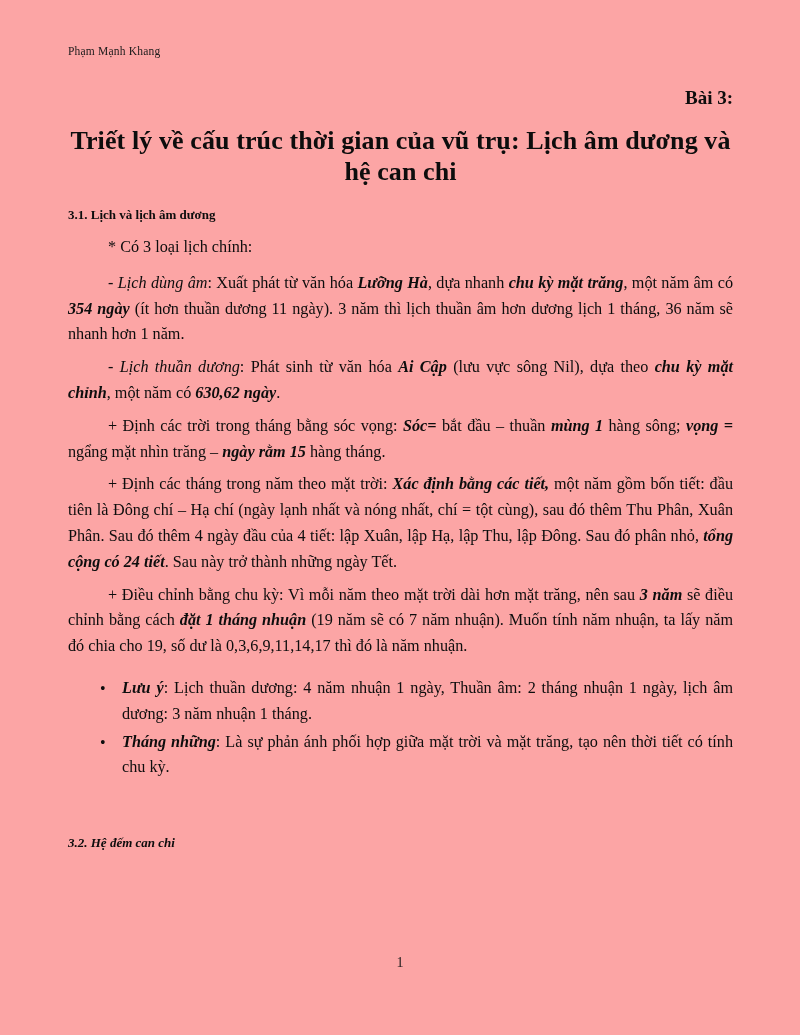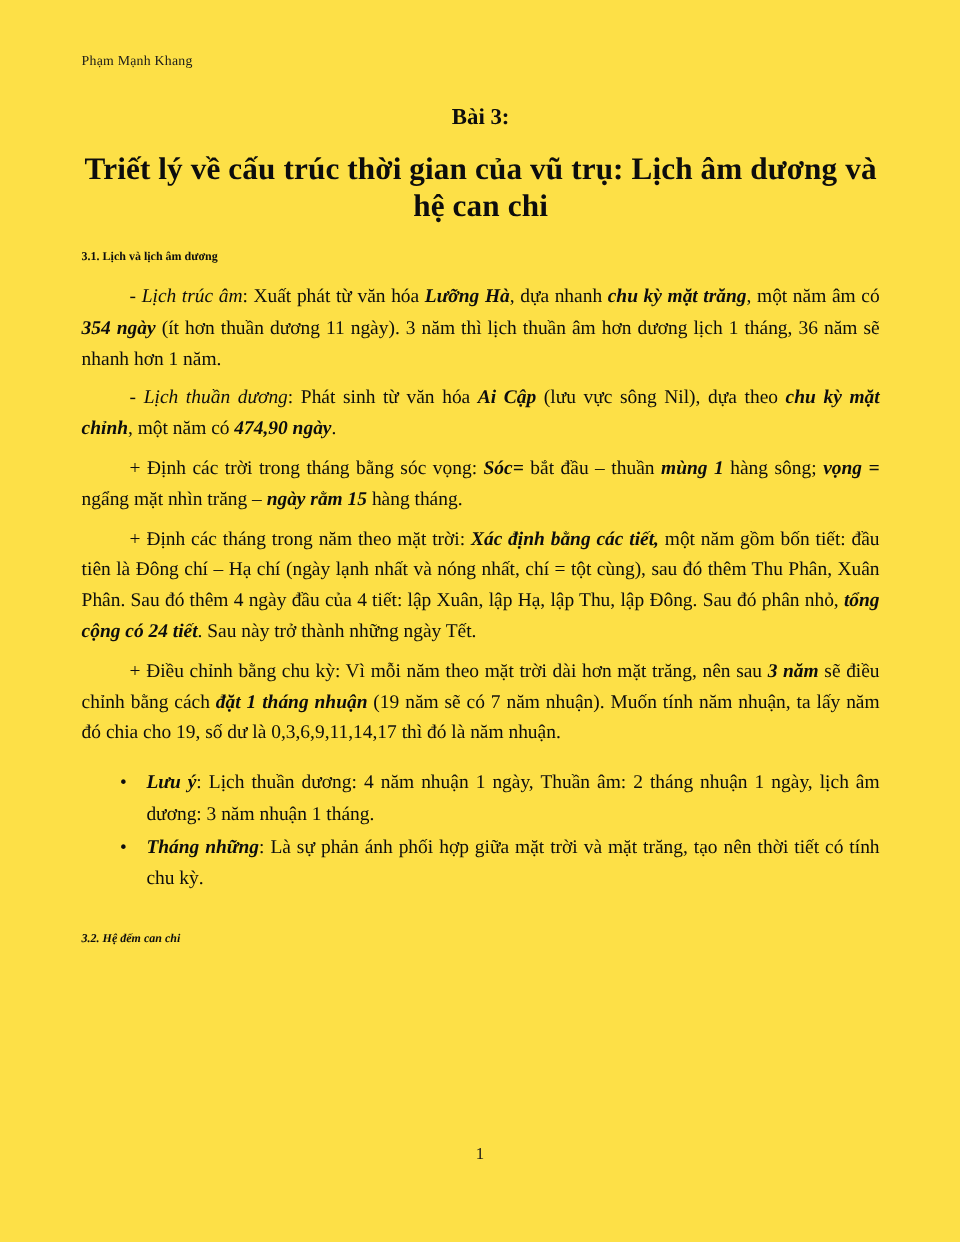--- a/index.html
+++ b/index.html
@@ -12,60 +12,60 @@
     height: 1035px;
     position: relative;
     font-family: "Liberation Serif", "DejaVu Serif", serif;
     color: #0d0d0d;
     overflow: hidden;
   }
 
   .page {
     position: absolute;
     inset: 0;
-    background: #fde047;
+    background: #fca5a5;
   }
 
   .running-header {
     position: absolute;
     left: 68px;
     top: 45px;
     font-size: 11.5px;
     letter-spacing: 0.2px;
     color: #1a1a1a;
     white-space: nowrap;
   }
 
   .content {
     position: absolute;
     left: 68px;
     top: 85px;
     width: 665px;
   }
 
   .doc-title-line1 {
-    text-align: center;
+    text-align: right;
     font-weight: bold;
     font-size: 19px;
     line-height: 26px;
     margin: 0 0 14px 0;
   }
 
   .doc-title-line2 {
     text-align: center;
     font-weight: bold;
     font-size: 26px;
     line-height: 31px;
     margin: 0 0 16px 0;
     letter-spacing: 0.1px;
   }
 
   .section-heading {
     font-weight: bold;
-    font-size: 10px;
+    font-size: 13px;
     line-height: 24px;
     margin: 0 0 8px 0;
   }
 
   .section-heading.italicized {
     font-style: italic;
   }
 
   p.para {
     margin: 0 0 7px 0;
@@ -99,21 +99,21 @@
   }
   ul.bullets li .dot {
     position: absolute;
     left: 32px;
     top: 0;
     font-size: 16px;
     line-height: 25.8px;
   }
 
   .trailing-heading {
-    margin-top: 26px;
+    margin-top: 50px;
   }
 
   .page-number {
     position: absolute;
     left: 0;
     right: 0;
     top: 955px;
     text-align: center;
     font-size: 14px;
     color: #1a1a1a;
@@ -128,22 +128,23 @@
 
   <div class="content">
 
     <h1 class="doc-title-line1">Bài 3:</h1>
 
     <h1 class="doc-title-line2">Triết lý về cấu trúc thời gian của vũ trụ: Lịch âm dương và hệ can chi</h1>
 
     <h2 class="section-heading">3.1. Lịch và lịch âm dương</h2>
 
     <div id="section-3-1-paragraphs">
-        <p class="para"><span>- </span><span class="it">Lịch trúc âm</span><span>: Xuất phát từ văn hóa </span><span class="bi">Lưỡng Hà</span><span>, dựa nhanh </span><span class="bi">chu kỳ mặt trăng</span><span>, một năm âm có </span><span class="bi">354 ngày</span><span> (ít hơn thuần dương 11 ngày). 3 năm thì lịch thuần âm hơn dương lịch 1 tháng, 36 năm sẽ nhanh hơn 1 năm.</span></p>
-        <p class="para"><span>- </span><span class="it">Lịch thuần dương</span><span>: Phát sinh từ văn hóa </span><span class="bi">Ai Cập</span><span> (lưu vực sông Nil), dựa theo </span><span class="bi">chu kỳ mặt chỉnh</span><span>, một năm có </span><span class="bi">474,90 ngày</span><span>.</span></p>
+        <p class="para star-line"><span>* Có 3 loại lịch chính:</span></p>
+        <p class="para"><span>- </span><span class="it">Lịch dùng âm</span><span>: Xuất phát từ văn hóa </span><span class="bi">Lưỡng Hà</span><span>, dựa nhanh </span><span class="bi">chu kỳ mặt trăng</span><span>, một năm âm có </span><span class="bi">354 ngày</span><span> (ít hơn thuần dương 11 ngày). 3 năm thì lịch thuần âm hơn dương lịch 1 tháng, 36 năm sẽ nhanh hơn 1 năm.</span></p>
+        <p class="para"><span>- </span><span class="it">Lịch thuần dương</span><span>: Phát sinh từ văn hóa </span><span class="bi">Ai Cập</span><span> (lưu vực sông Nil), dựa theo </span><span class="bi">chu kỳ mặt chỉnh</span><span>, một năm có </span><span class="bi">630,62 ngày</span><span>.</span></p>
         <p class="para"><span>+ Định các trời trong tháng bằng sóc vọng: </span><span class="bi">Sóc=</span><span> bắt đầu – thuần </span><span class="bi">mùng 1</span><span> hàng sông; </span><span class="bi">vọng =</span><span> ngẩng mặt nhìn trăng – </span><span class="bi">ngày rằm 15</span><span> hàng tháng.</span></p>
         <p class="para"><span>+ Định các tháng trong năm theo mặt trời: </span><span class="bi">Xác định bằng các tiết,</span><span> một năm gồm bốn tiết: đầu tiên là Đông chí – Hạ chí (ngày lạnh nhất và nóng nhất, chí = tột cùng), sau đó thêm Thu Phân, Xuân Phân. Sau đó thêm 4 ngày đầu của 4 tiết: lập Xuân, lập Hạ, lập Thu, lập Đông. Sau đó phân nhỏ, </span><span class="bi">tổng cộng có 24  tiết</span><span>. Sau này trở thành những ngày Tết.</span></p>
         <p class="para"><span>+ Điều chỉnh bằng chu kỳ: Vì mỗi năm theo mặt trời dài hơn mặt trăng, nên sau </span><span class="bi">3 năm</span><span> sẽ điều chỉnh bằng cách </span><span class="bi">đặt 1 tháng nhuận</span><span> (19 năm sẽ có 7 năm nhuận). Muốn tính năm nhuận, ta lấy năm đó chia cho 19, số dư là 0,3,6,9,11,14,17 thì đó là năm nhuận.</span></p>
       </div>
 
     <ul class="bullets" id="section-3-1-bullets">
         <li><span class="dot">•</span><span class="bi">Lưu ý</span><span>: Lịch thuần dương: 4 năm nhuận 1 ngày, Thuần âm: 2 tháng nhuận 1 ngày, lịch âm dương: 3 năm nhuận 1 tháng.</span></li>
         <li><span class="dot">•</span><span class="bi">Tháng những</span><span>: Là sự phản ánh phối hợp giữa mặt trời và mặt trăng, tạo nên thời tiết có tính chu kỳ.</span></li>
       </ul>
 

